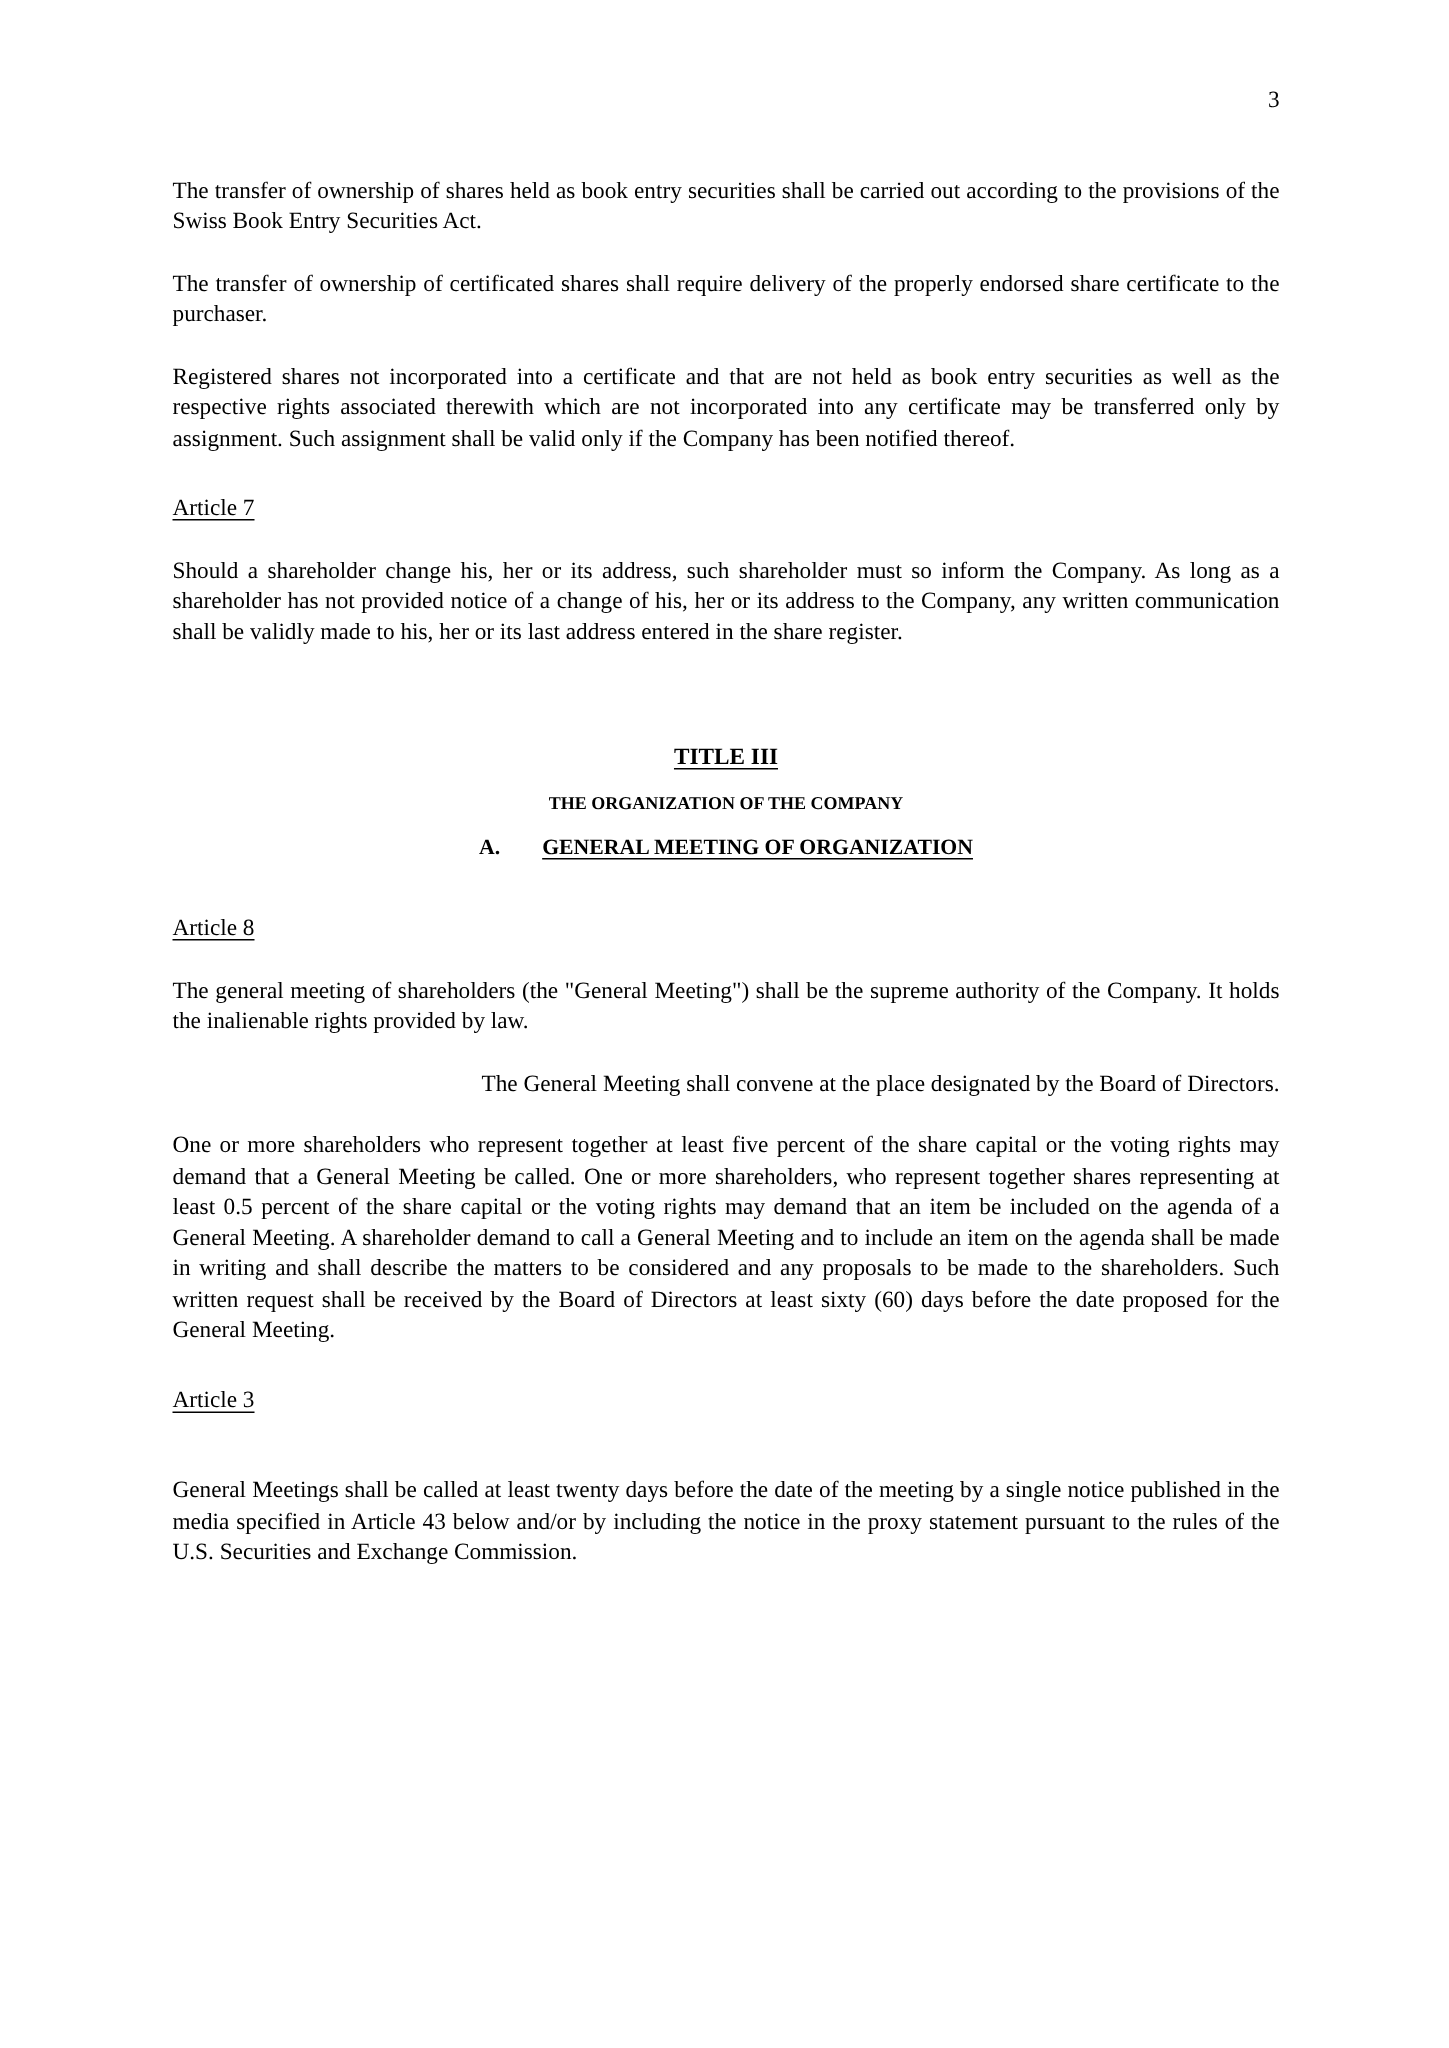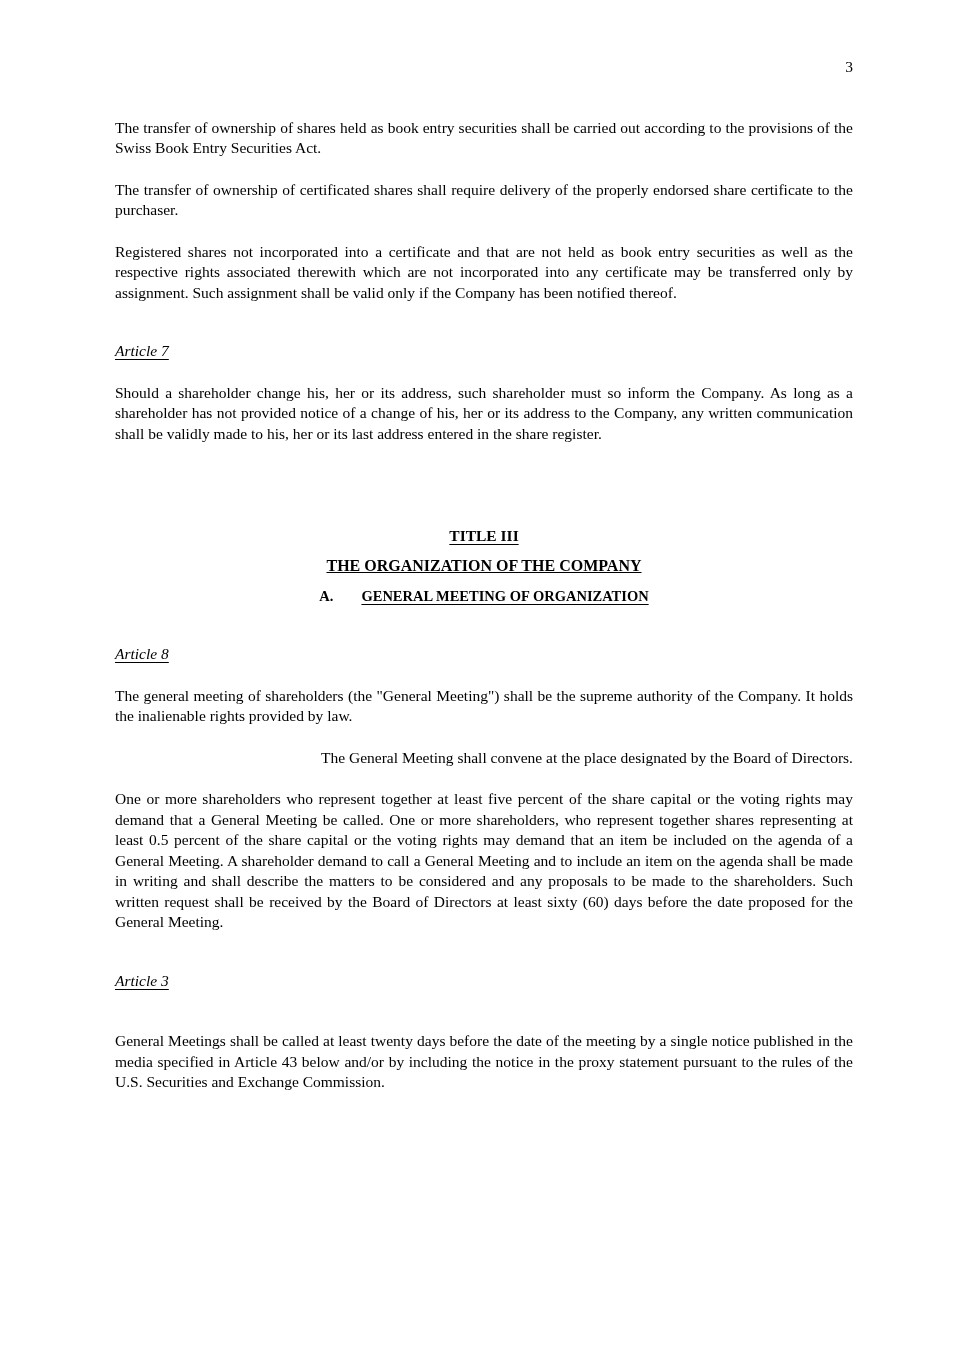--- a/index.html
+++ b/index.html
@@ -32,45 +32,43 @@
     line-height: 20.5px;
     text-align: justify;
     margin-bottom: 21px;
   }
   .para.single { text-align: right; }
   .article-heading {
     font-size: 15.5px;
     line-height: 20.5px;
     text-decoration: underline;
     text-underline-offset: 3px;
-    margin-top: 38px;
+    margin-top: 26px;
     margin-bottom: 21px;
-    font-style: italic;
   }
   .title-block {
-    margin-top: 82px;
+    margin-top: 63px;
     margin-bottom: 34px;
     text-align: center;
   }
   .title-main {
     font-size: 15.5px;
     font-weight: bold;
     line-height: 20px;
     margin-bottom: 10px;
   }
   .title-main span {
     text-decoration: underline;
     text-underline-offset: 3px;
   }
   .title-sub {
-    font-size: 16px;
+    font-size: 12px;
     font-weight: bold;
     line-height: 20px;
     margin-bottom: 10px;
-    text-decoration: underline;
   }
   .section-line {
     display: flex;
     justify-content: center;
     align-items: baseline;
     gap: 28px;
     font-size: 14.5px;
     font-weight: bold;
     line-height: 20px;
   }

